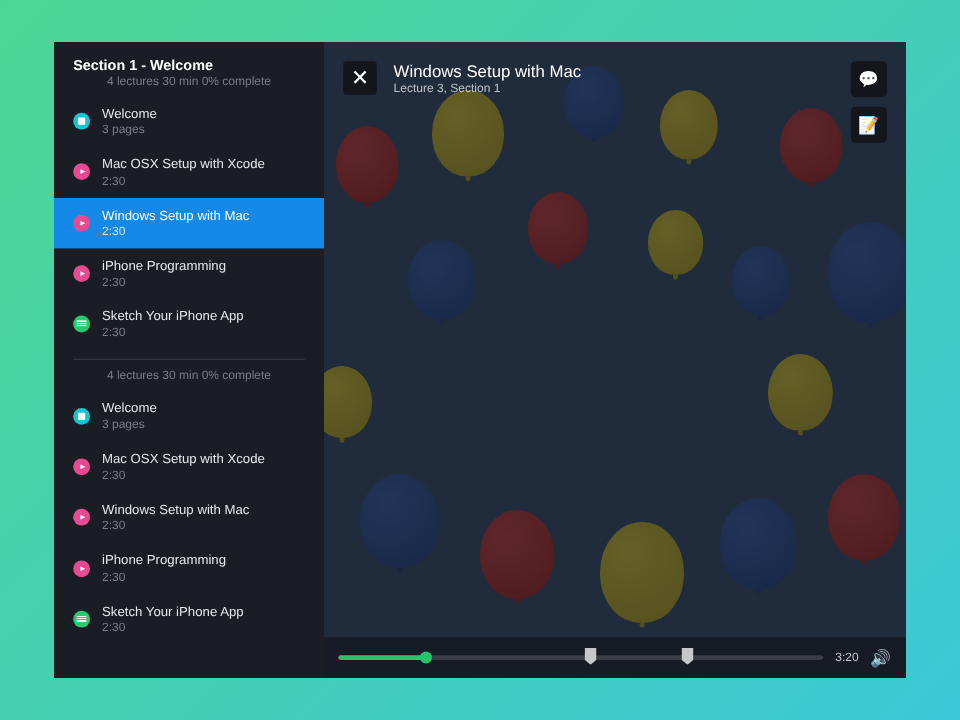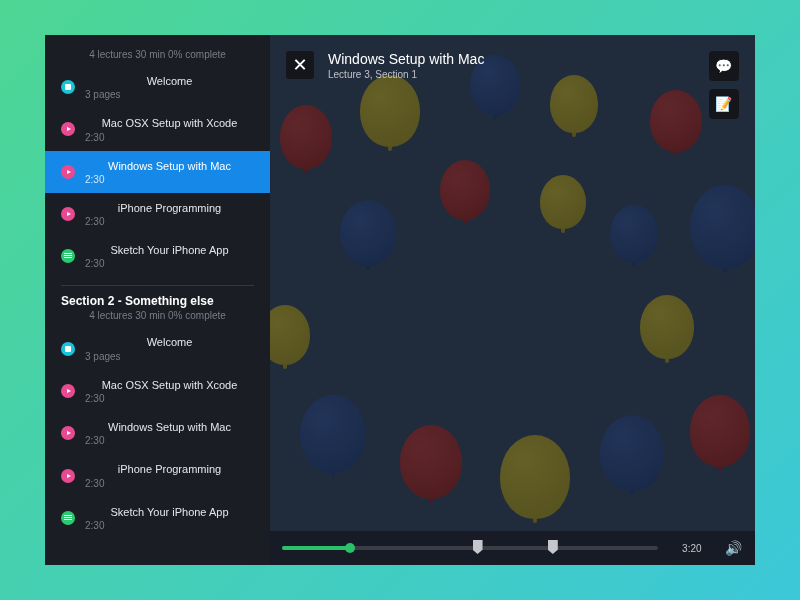--- a/index.html
+++ b/index.html
@@ -12,21 +12,21 @@
 .item { display: flex; align-items: center; padding: 8px 16px; gap: 10px; cursor: pointer; }
 .item.active { background: #1588e8; }
 .item-icon { width: 14px; height: 14px; border-radius: 50%; display: flex; align-items: center; justify-content: center; flex-shrink: 0; }
 .item-icon.cyan { background: #18c5d8; }
 .item-icon.pink { background: #e84a92; }
 .item-icon.green { background: #2bc970; }
 .item-icon-inner { width: 0; height: 0; border-left: 4px solid #fff; border-top: 2.5px solid transparent; border-bottom: 2.5px solid transparent; margin-left: 1px; }
 .item-icon.doc .item-icon-inner { width: 6px; height: 6px; border: none; background: #fff; margin: 0; border-radius: 1px; }
 .item-icon.lines .item-icon-inner { width: 8px; height: 6px; border: none; background: repeating-linear-gradient(#fff, #fff 1px, transparent 1px, transparent 2px); margin: 0; }
 .item-text { flex: 1; }
-.item-title { color: #e5e7ea; font-size: 11px; font-weight: 400; line-height: 1.3; text-align: center; }
+.item-title { color: #e5e7ea; font-size: 11px; font-weight: 400; line-height: 1.3; }
 .item.active .item-title { color: #fff; }
 .item-sub { color: #7a7d85; font-size: 10px; margin-top: 1px; }
 .item.active .item-sub { color: rgba(255,255,255,0.8); }
 .divider { height: 1px; background: #333740; margin: 8px 16px; }
 
 .main { flex: 1; position: relative; display: flex; flex-direction: column; }
 .video-bg { position: absolute; inset: 0; background: #3d4e6b; overflow: hidden; }
 .balloon { position: absolute; border-radius: 50% 50% 48% 48%; }
 .balloon::after { content: ''; position: absolute; bottom: -4px; left: 50%; transform: translateX(-50%); width: 4px; height: 4px; border-radius: 0 0 2px 2px; }
 .balloon.red { background: radial-gradient(circle at 35% 30%, #c94545, #a02828); }
@@ -39,34 +39,35 @@
 
 .topbar { position: relative; z-index: 2; display: flex; align-items: flex-start; padding: 16px 16px 0 16px; gap: 14px; }
 .close-btn { width: 28px; height: 28px; background: #14161c; display: flex; align-items: center; justify-content: center; cursor: pointer; border-radius: 3px; }
 .close-x { color: #fff; font-size: 18px; font-weight: 300; line-height: 1; }
 .title-block { flex: 1; }
 .main-title { color: #fff; font-size: 14px; font-weight: 500; }
 .main-sub { color: rgba(255,255,255,0.7); font-size: 10px; margin-top: 2px; }
 .right-icons { display: flex; flex-direction: column; gap: 8px; }
 .icon-btn { width: 30px; height: 30px; background: #14161c; border-radius: 4px; display: flex; align-items: center; justify-content: center; cursor: pointer; color: #ccc; font-size: 14px; }
 
-.controls { position: relative; z-index: 2; margin-top: auto; height: 34px; background: rgba(20,22,28,0.7); display: flex; align-items: center; padding: 0 12px; gap: 24px; }
+.controls { position: relative; z-index: 2; margin-top: auto; height: 34px; background: rgba(20,22,28,0.7); display: flex; align-items: center; padding: 0 12px; gap: 10px; }
 .progress-bar { position: relative; flex: 1; height: 4px; background: #3a3d45; border-radius: 2px; }
 .progress-fill { position: absolute; left: 0; top: 0; bottom: 0; background: #2bc06a; border-radius: 2px; }
 .progress-thumb { position: absolute; top: 50%; transform: translate(-50%,-50%); width: 10px; height: 10px; background: #2bc06a; border-radius: 50%; }
 .marker { position: absolute; top: -6px; width: 10px; height: 14px; background: #c5c7cc; clip-path: polygon(0 0, 100% 0, 100% 70%, 50% 100%, 0 70%); }
 .time { color: #c5c7cc; font-size: 10px; }
 .vol-icon { color: #c5c7cc; font-size: 14px; cursor: pointer; }
 </style>
 </head>
 <body>
 
 <div class="app">
   <aside class="sidebar" id="sidebar">
       <div class="section-header">
+        <div class="section-title">Section 1 - Welcome</div>
                    <div class="section-meta">4 lectures   30 min   0% complete</div>
       </div>
       <div class="item">
         <div class="item-icon cyan doc">
           <div class="item-icon-inner"></div>
         </div>
       <div class="item-text">
         <div class="item-title">Welcome</div>
         <div class="item-sub">3 pages</div>
       </div>
@@ -102,21 +103,20 @@
         <div class="item-icon green lines">
           <div class="item-icon-inner"></div>
         </div>
       <div class="item-text">
         <div class="item-title">Sketch Your iPhone App</div>
         <div class="item-sub">2:30</div>
       </div>
       </div>
       <div class="divider"></div>
       <div class="section-header">
-        <div class="section-title">Section 2 - Something else</div>
                    <div class="section-meta">4 lectures   30 min   0% complete</div>
       </div>
       <div class="item">
         <div class="item-icon cyan doc">
           <div class="item-icon-inner"></div>
         </div>
       <div class="item-text">
         <div class="item-title">Welcome</div>
         <div class="item-sub">3 pages</div>
       </div>

